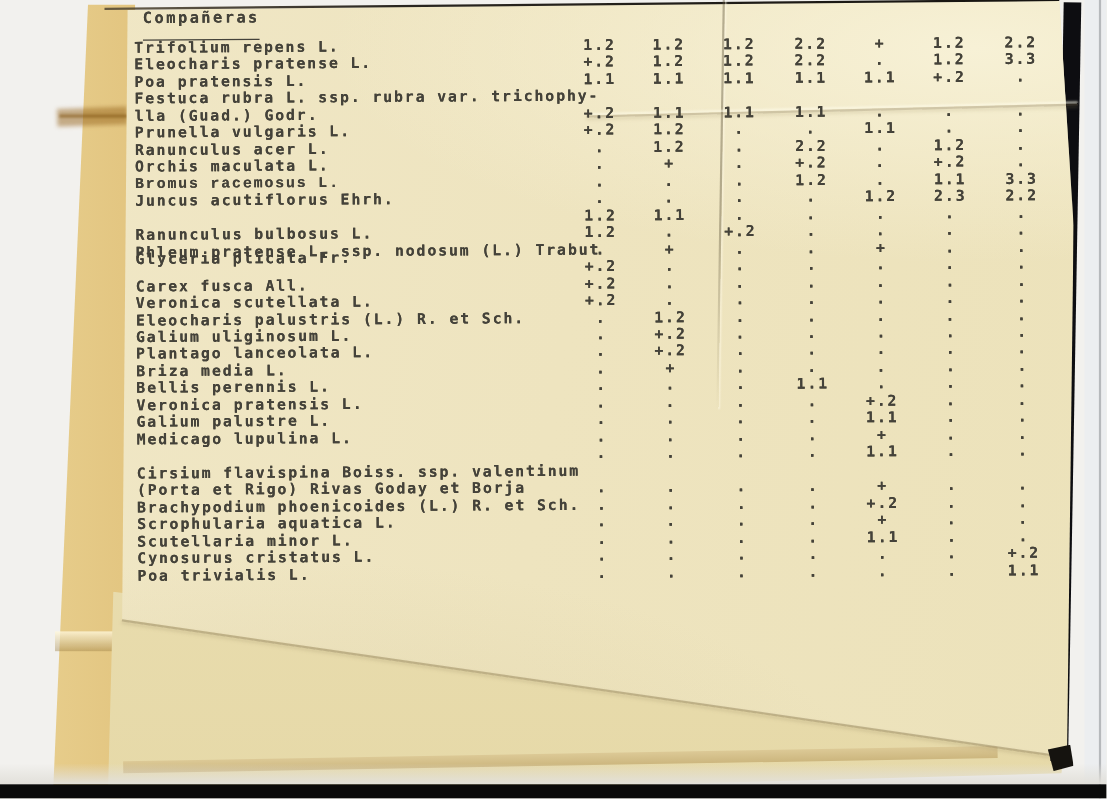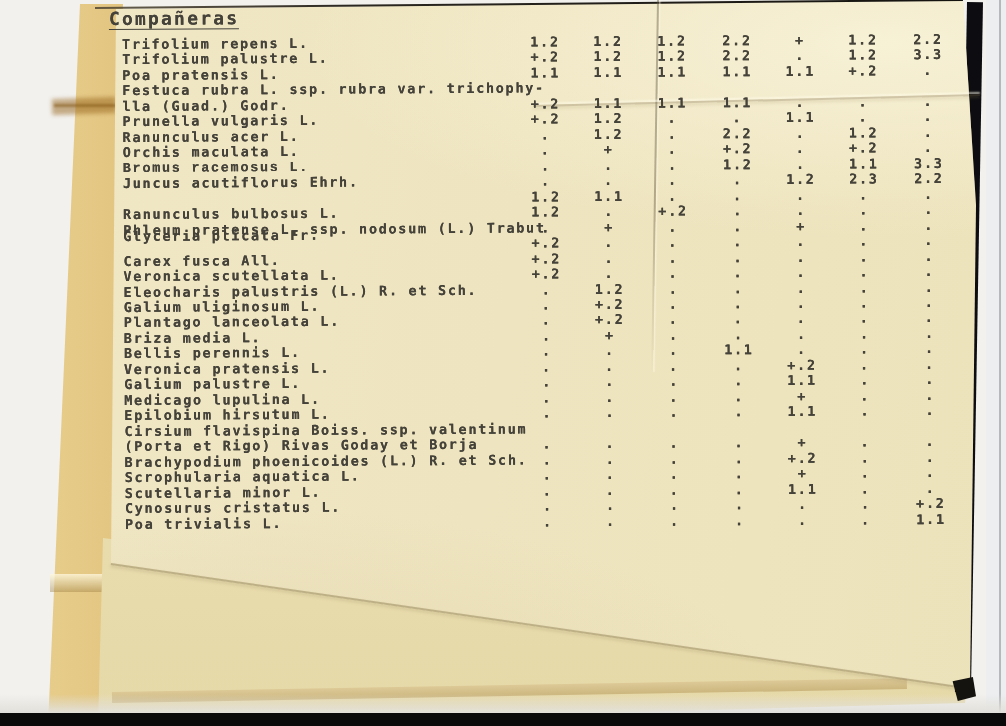--- a/index.html
+++ b/index.html
@@ -57,22 +57,22 @@
       background:rgba(125,110,75,.3);
       box-shadow:0 -2px 2px rgba(255,252,235,.7),0 2px 3px rgba(160,145,100,.25);}
   .corner-mark{left:950px;top:677px;width:26px;height:24px;background:#15130f;
       clip-path:polygon(10% 18%,88% 0,100% 80%,30% 100%);}
 
   
   #text-stage{left:0;top:0;width:1006px;height:726px;
       transform:rotate(-.35deg);transform-origin:122px 40px;}
   .t{white-space:pre;font-weight:bold;font-size:13.5px;line-height:1;
      letter-spacing:1.7px;color:#44423a;text-shadow:0 0 .6px rgba(60,56,44,.85);}
-  .heading{font-size:18px;letter-spacing:2.2px;border-bottom:1.7px solid #44423a;
-     padding-bottom:1px;left:109px;top:10px;}
+  .heading{font-size:14px;letter-spacing:2.2px;border-bottom:1.7px solid #44423a;
+     padding-bottom:12px;left:130px;top:10px;}
   .val{width:48px;text-align:center;}
 </style>
 </head>
 <body>
 
 <div id="stage">
   <div class="bg"></div>
   <div class="right-light"></div>
   <div class="right-line"></div>
   <div class="left-strip"></div>
@@ -95,21 +95,21 @@
     <div class="t heading">Compañeras</div>
 
   <div class="t name" style="top: 38px; left: 122px;">Trifolium repens L.</div>
       <div class="t val" style="top: 38px; left: 521px;">1.2</div>
       <div class="t val" style="top: 38px; left: 584px;">1.2</div>
       <div class="t val" style="top: 38px; left: 648px;">1.2</div>
       <div class="t val" style="top: 38px; left: 713px;">2.2</div>
       <div class="t val" style="top: 38px; left: 776px;">+</div>
       <div class="t val" style="top: 38px; left: 839px;">1.2</div>
       <div class="t val" style="top: 38px; left: 904px;">2.2</div>
-      <div class="t name" style="top: 53.47px; left: 122px;">Trifolium palustre L.</div>
+      <div class="t name" style="top: 53.47px; left: 122px;">Eleocharis pratense L.</div>
       <div class="t val" style="top: 53.47px; left: 521px;">+.2</div>
       <div class="t val" style="top: 53.47px; left: 584px;">1.2</div>
       <div class="t val" style="top: 53.47px; left: 648px;">1.2</div>
       <div class="t val" style="top: 53.47px; left: 713px;">2.2</div>
       <div class="t val" style="top: 53.47px; left: 776px;">.</div>
       <div class="t val" style="top: 53.47px; left: 839px;">1.2</div>
       <div class="t val" style="top: 53.47px; left: 904px;">3.3</div>
       <div class="t name" style="top: 68.94px; left: 122px;">Poa pratensis L.</div>
       <div class="t val" style="top: 68.94px; left: 521px;">1.1</div>
       <div class="t val" style="top: 68.94px; left: 584px;">1.1</div>
@@ -271,21 +271,20 @@
       <div class="t val" style="top: 378.34px; left: 839px;">.</div>
       <div class="t val" style="top: 378.34px; left: 904px;">.</div>
       <div class="t name" style="top: 393.81px; left: 122px;">Medicago lupulina L.</div>
       <div class="t val" style="top: 393.81px; left: 521px;">.</div>
       <div class="t val" style="top: 393.81px; left: 584px;">.</div>
       <div class="t val" style="top: 393.81px; left: 648px;">.</div>
       <div class="t val" style="top: 393.81px; left: 713px;">.</div>
       <div class="t val" style="top: 393.81px; left: 776px;">+</div>
       <div class="t val" style="top: 393.81px; left: 839px;">.</div>
       <div class="t val" style="top: 393.81px; left: 904px;">.</div>
-      <div class="t name" style="top: 409.28px; left: 122px;">Epilobium hirsutum L.</div>
       <div class="t val" style="top: 409.28px; left: 521px;">.</div>
       <div class="t val" style="top: 409.28px; left: 584px;">.</div>
       <div class="t val" style="top: 409.28px; left: 648px;">.</div>
       <div class="t val" style="top: 409.28px; left: 713px;">.</div>
       <div class="t val" style="top: 409.28px; left: 776px;">1.1</div>
       <div class="t val" style="top: 409.28px; left: 839px;">.</div>
       <div class="t val" style="top: 409.28px; left: 904px;">.</div>
       <div class="t name" style="top: 424.75px; left: 122px;">Cirsium flavispina Boiss. ssp. valentinum</div>
       <div class="t name" style="top: 440.22px; left: 122px;">(Porta et Rigo) Rivas Goday et Borja</div>
       <div class="t val" style="top: 440.22px; left: 521px;">.</div>

